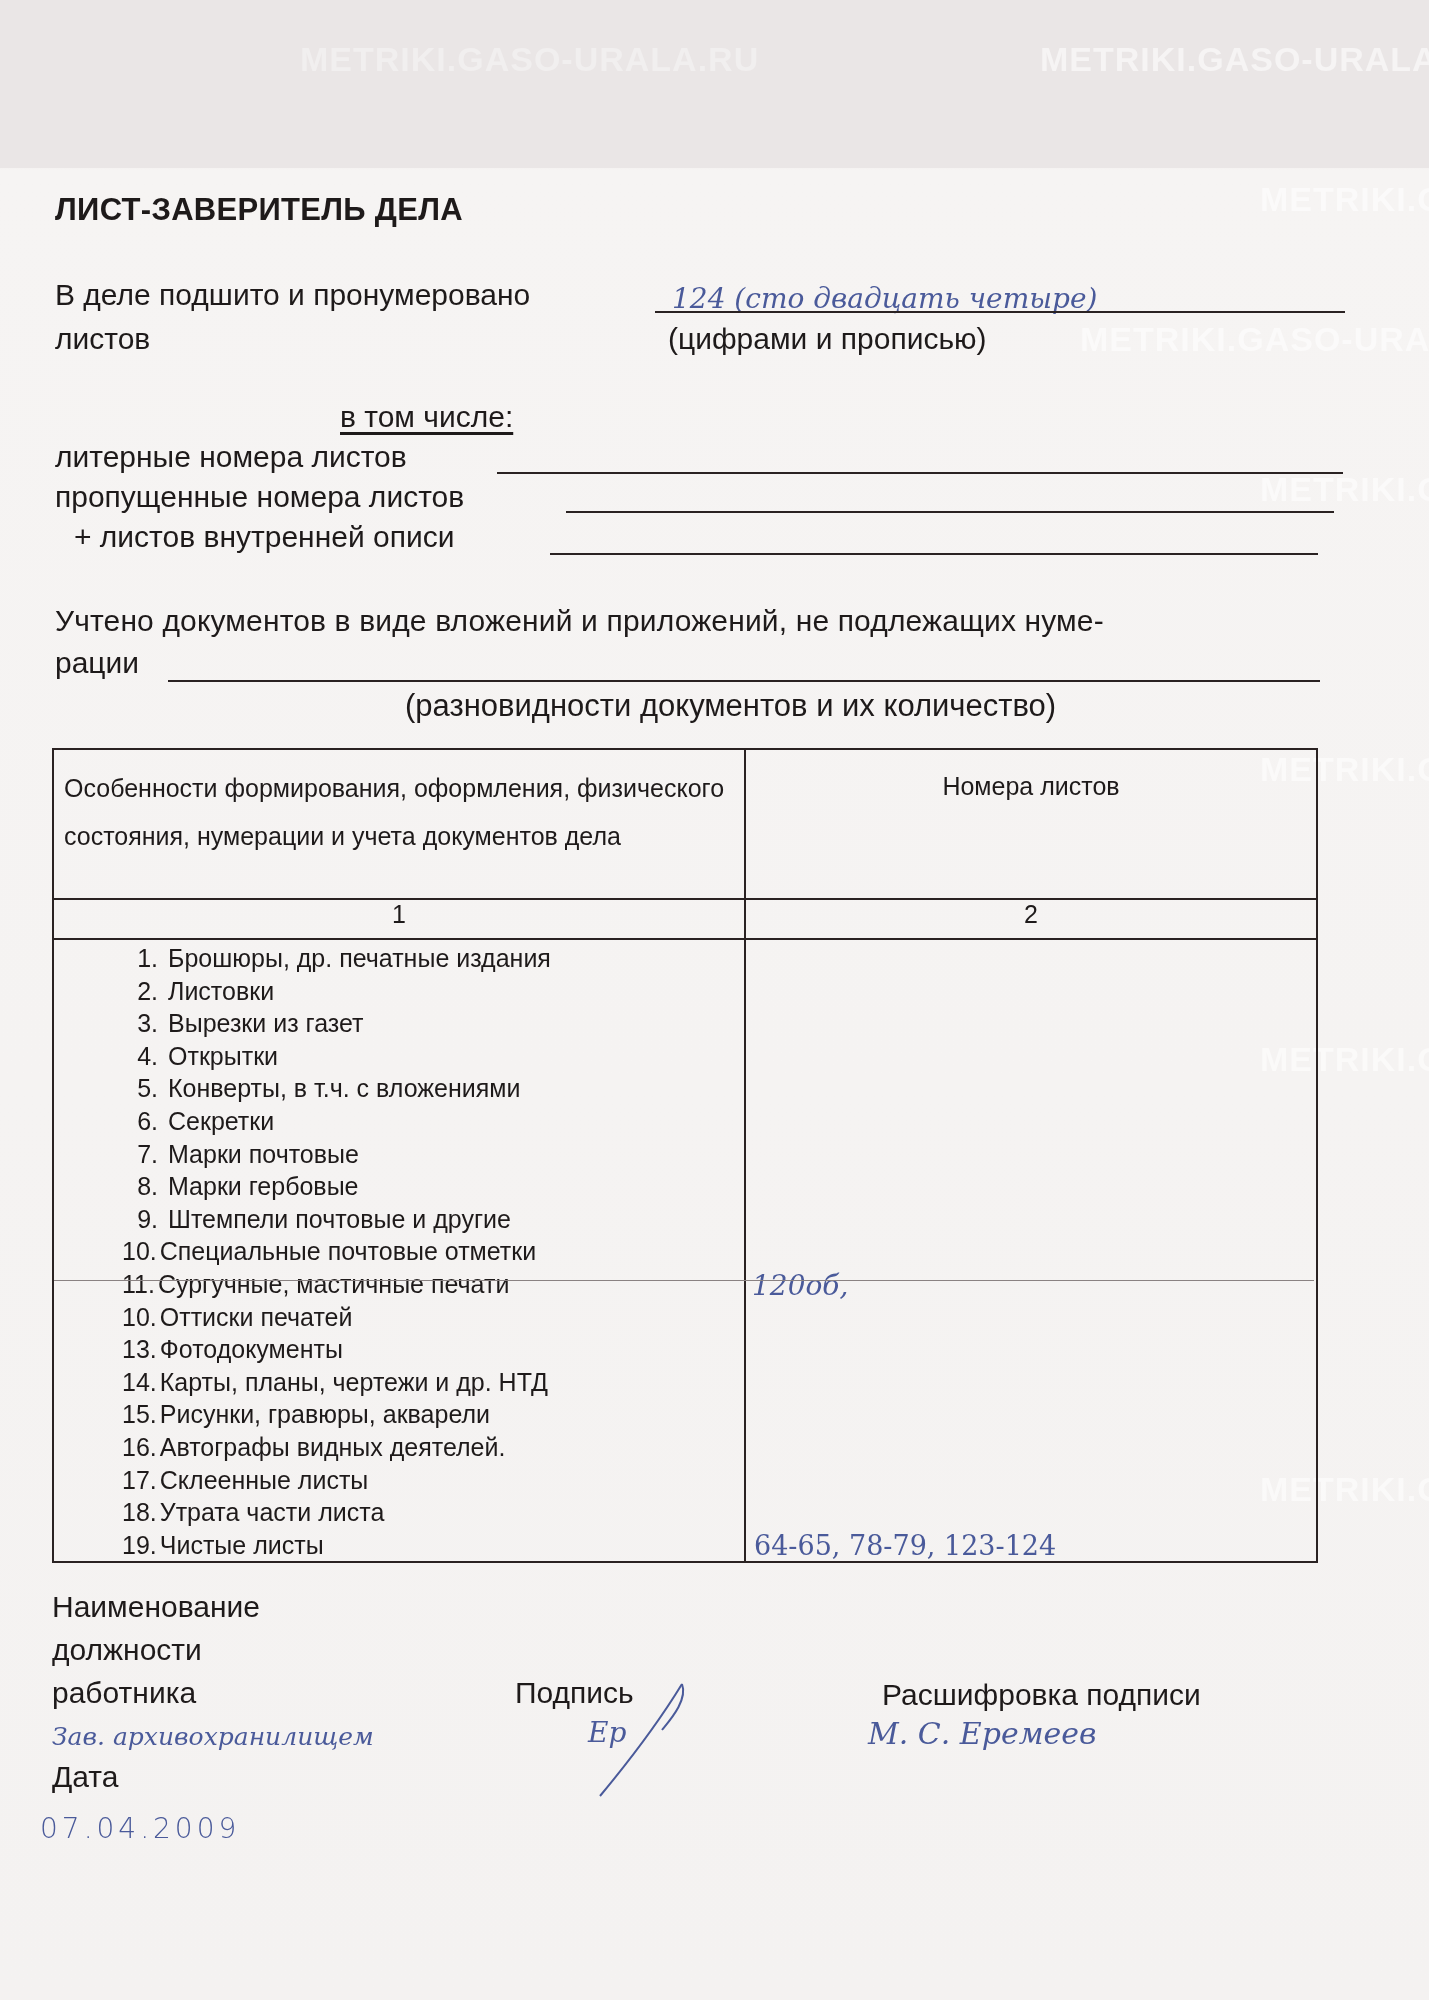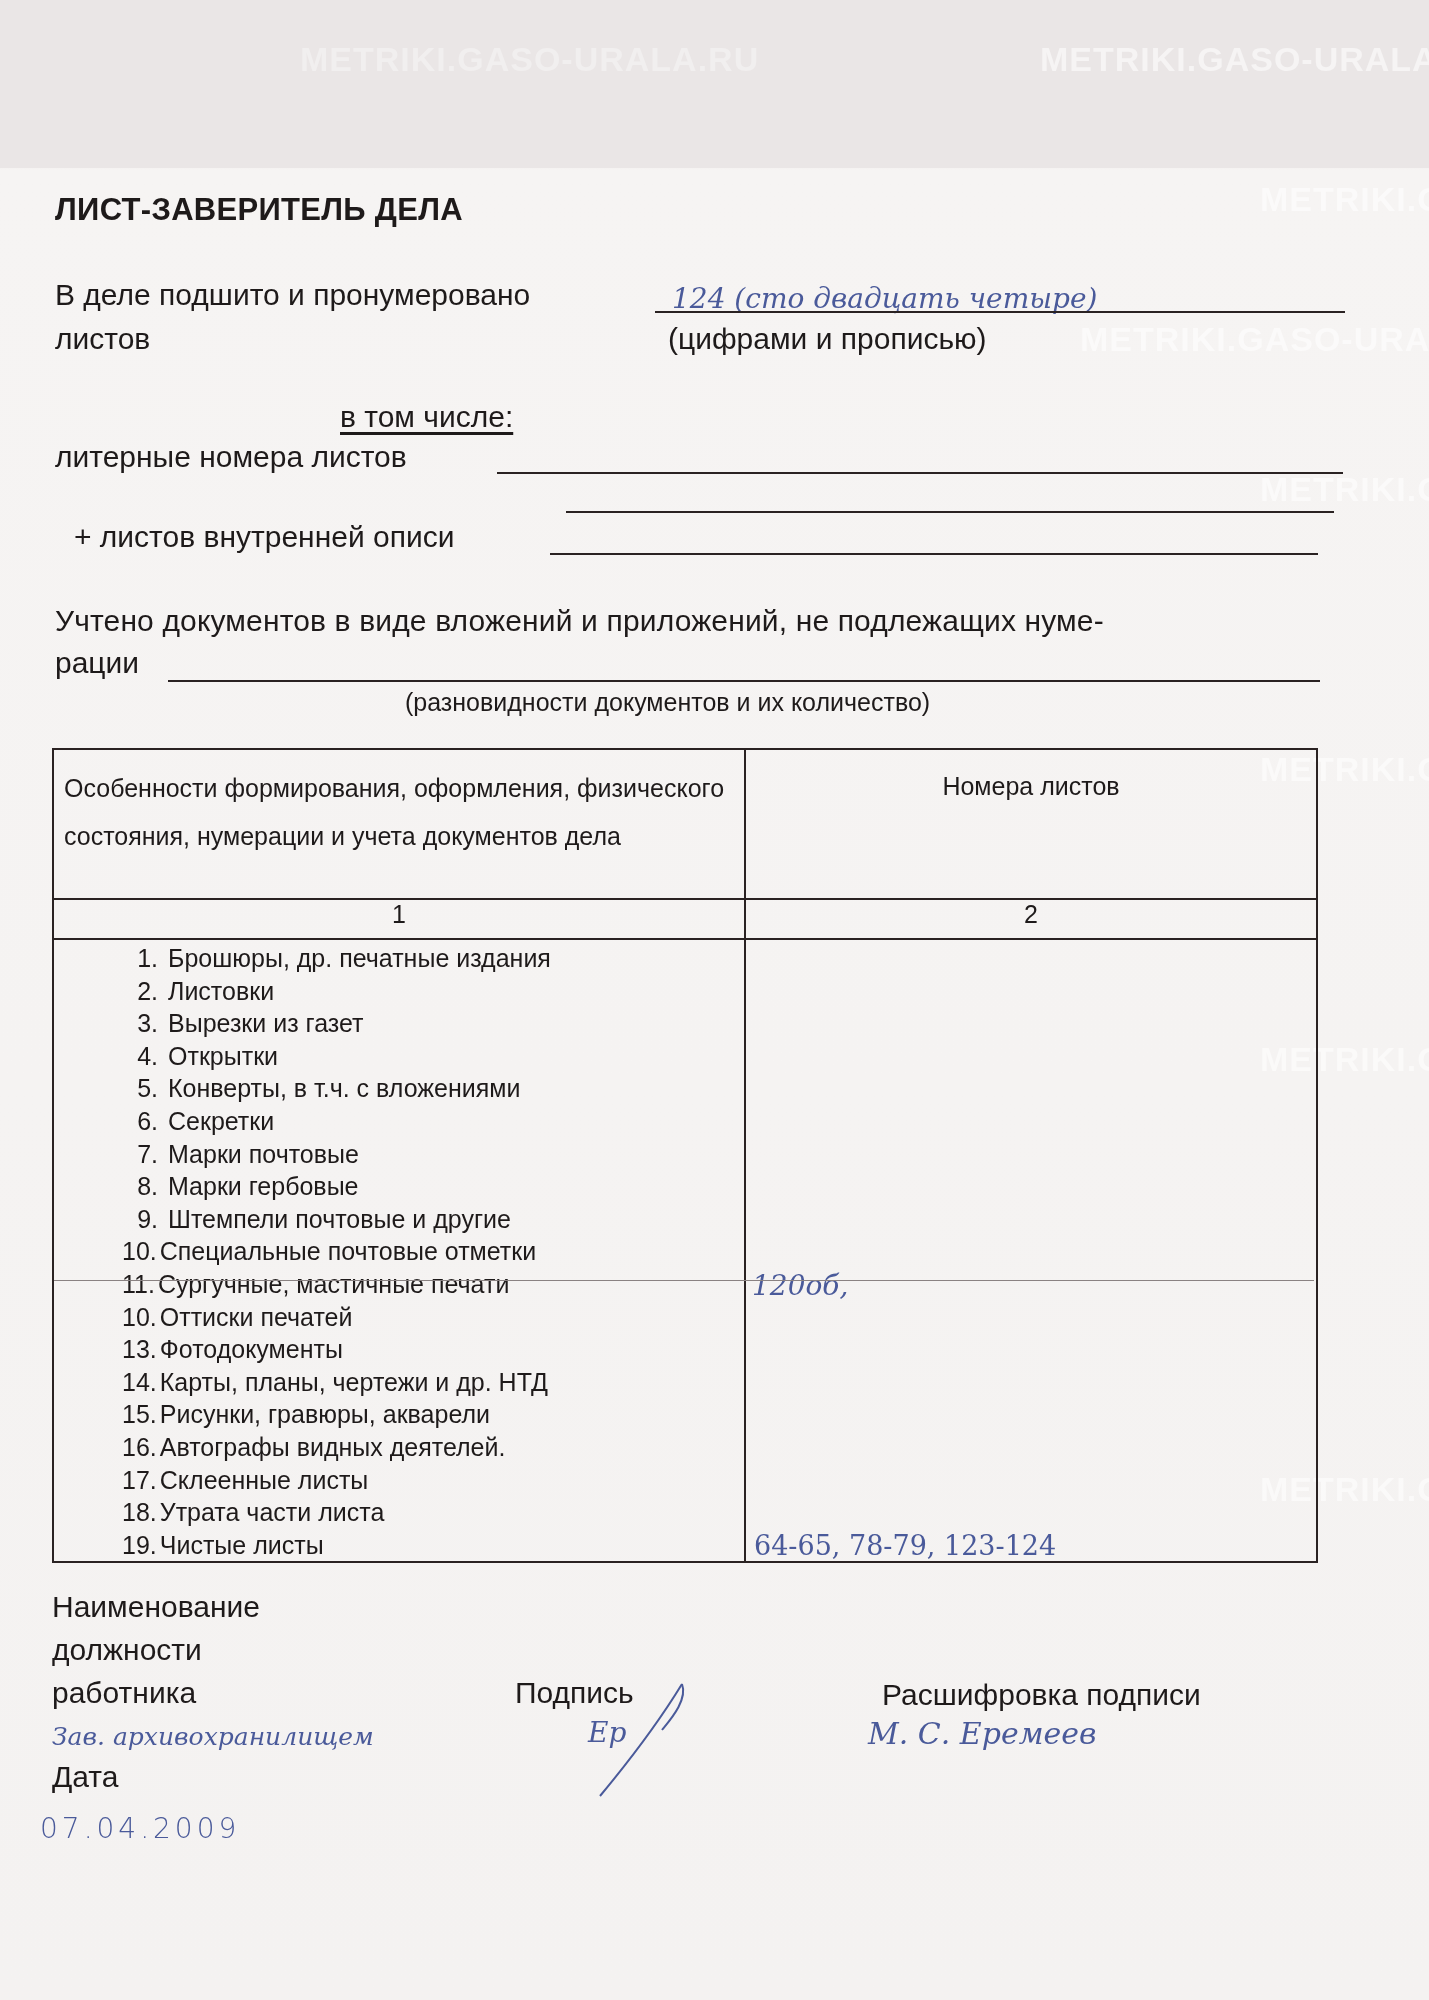--- a/index.html
+++ b/index.html
@@ -17,21 +17,21 @@
     position: absolute; left: 0; top: 0; width: 1429px; height: 168px;
     background: #eae6e6;
   }
   .wm {
     position: absolute; color: rgba(255,255,255,0.55);
     font-weight: bold; font-size: 34px; letter-spacing: 1px; white-space: nowrap;
   }
   .abs { position: absolute; white-space: nowrap; }
   .title { left: 55px; top: 192px; font-size: 31px; font-weight: bold; letter-spacing: 0.3px; }
   .txt { font-size: 30px; }
-  .small { font-size: 25px; }
+  .small { font-size: 31px; }
   .line { position: absolute; height: 2px; background: #2a2222; }
   .hand {
     font-family: "DejaVu Serif", serif; font-style: italic; color: #4a5a9a;
   }
   .u { text-decoration: underline; text-underline-offset: 5px; }
   table.form {
     position: absolute; left: 52px; top: 748px; width: 1264px; height: 800px;
     border-collapse: collapse; table-layout: fixed;
   }
   table.form td {
@@ -69,20 +69,21 @@
   <div class="line" style="left:655px; top:311px; width:690px;"></div>
   <div class="abs txt" style="left:55px; top:322px;">листов</div>
   <div class="abs txt" style="left:668px; top:322px;">(цифрами и прописью)</div>
 
   <div class="abs txt u" style="left:340px; top:400px;text-align:center;">в том числе:</div>
 
   <div class="abs txt" style="left:55px; top:440px;">литерные номера листов</div>
   <div class="abs hand" style="left:500px; top:440px; font-size:26px;"></div>
   <div class="line" style="left:497px; top:472px; width:846px;"></div>
 
+  <div class="abs txt" style="left:55px; top:480px;">пропущенные номера листов</div>
   <div class="abs hand" style="left:570px; top:480px; font-size:26px;"></div>
   <div class="line" style="left:566px; top:511px; width:768px;"></div>
 
   <div class="abs txt" style="left:74px; top:520px;">+ листов внутренней описи</div>
   <div class="abs hand" style="left:555px; top:520px; font-size:26px;"></div>
   <div class="line" style="left:550px; top:553px; width:768px;"></div>
 
   <div class="abs txt" style="left:55px; top:604px; letter-spacing:0.15px;">Учтено документов в виде вложений и приложений, не подлежащих нуме-</div>
   <div class="abs txt" style="left:55px; top:646px;">рации</div>
   <div class="abs hand" style="left:175px; top:646px; font-size:26px;"></div>

